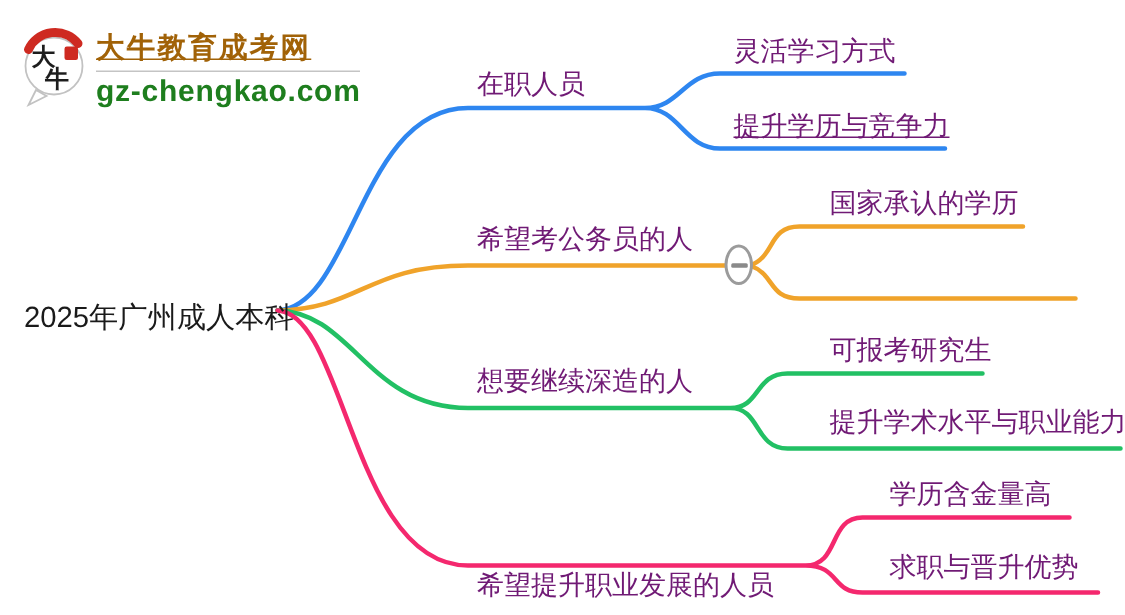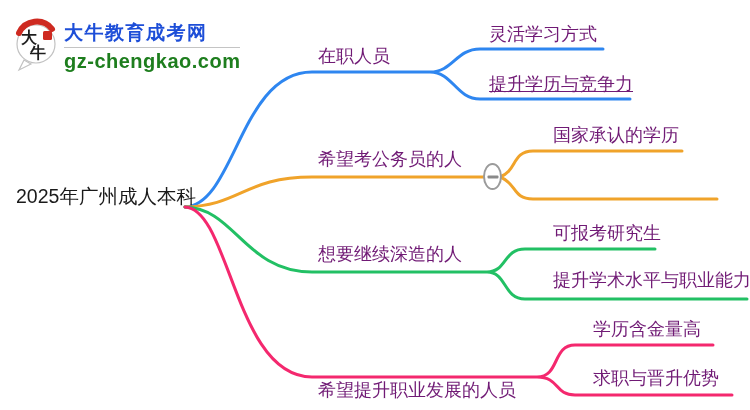--- a/index.html
+++ b/index.html
@@ -38,25 +38,26 @@
     width: 11px; height: 3px;
     background: #8a8a8a;
     transform: translate(-50%, -50%);
     border-radius: 1px;
   }
 
   
   .logo { position: absolute; left: 12px; top: 16px; display: flex; align-items: flex-start; gap: 4px; }
   .logo-text { padding-top: 7px; }
   .logo-title {
-    color: #1d4ed8;
+    color: #a16207;
     font-weight: 700;
     font-size: 19px;
     letter-spacing: 1.5px;
     line-height: 1.1;
+    text-decoration: underline;
   }
   .logo-divider { height: 1px; background: #c4c4c4; margin: 3px 0 2px 0; }
   .logo-url {
     color: #1E7E1E;
     font-weight: 700;
     font-size: 20px;
     letter-spacing: 0.5px;
   }
 </style>
 </head>
@@ -76,34 +77,34 @@
              M487 272 C507 272 503 299 525 299 L747 299" stroke="#22C064"></path>
     <path stroke-width="3" stroke-linecap="round" fill="none" d="M185 207 C230 209 235 377 312 377 L537 377
              M537 377 C560 377 552 345 575 345 L713 345
              M537 377 C560 377 554 395 575 395 L732 395" stroke="#F4286E"></path>
   </svg>
 
   <div class="collapse-btn">
     <span class="minus-bar"></span>
   </div>
 
-  <div class="label root" style="left:16px; top:184px;">2025年广州成人本科</div>
+  <div class="label root" style="left:16px; top:200px;">2025年广州成人本科</div>
 
   <div class="label" style="left:318px; top:45px;">在职人员</div>
   <div class="label" style="left:318px; top:148px;">希望考公务员的人</div>
   <div class="label" style="left:318px; top:243px;">想要继续深造的人</div>
   <div class="label" style="left:318px; top:349px;margin-top:30px;">希望提升职业发展的人员</div>
 
   <div class="label" style="left:489px; top:23px;">灵活学习方式</div>
   <div class="label" style="left:489px; top:73px;text-decoration:underline;">提升学历与竞争力</div>
 
   <div class="label" style="left:553px; top:124px;">国家承认的学历</div>
 
   <div class="label" style="left:553px; top:222px;">可报考研究生</div>
-  <div class="label" style="left:553px; top:270px;font-family:Liberation Mono, monospace;">提升学术水平与职业能力</div>
+  <div class="label" style="left:553px; top:270px;">提升学术水平与职业能力</div>
 
   <div class="label" style="left:593px; top:318px;">学历含金量高</div>
   <div class="label" style="left:593px; top:367px;">求职与晋升优势</div>
 
   <div class="logo">
     <div>
       <svg width="48" height="56" viewBox="0 0 48 56" xmlns="http://www.w3.org/2000/svg">
         <path d="M12 44 L7 54 L19 48 Z" fill="#ffffff" stroke="#c2c2c2" stroke-width="1.2"></path>
         <circle cx="24" cy="28" r="19" fill="#ffffff" stroke="#c2c2c2" stroke-width="1.2"></circle>
         <path d="M7 17 A19.5 19.5 0 0 1 40 13" stroke="#ce2a21" stroke-width="6" stroke-linecap="round" fill="none"></path>

